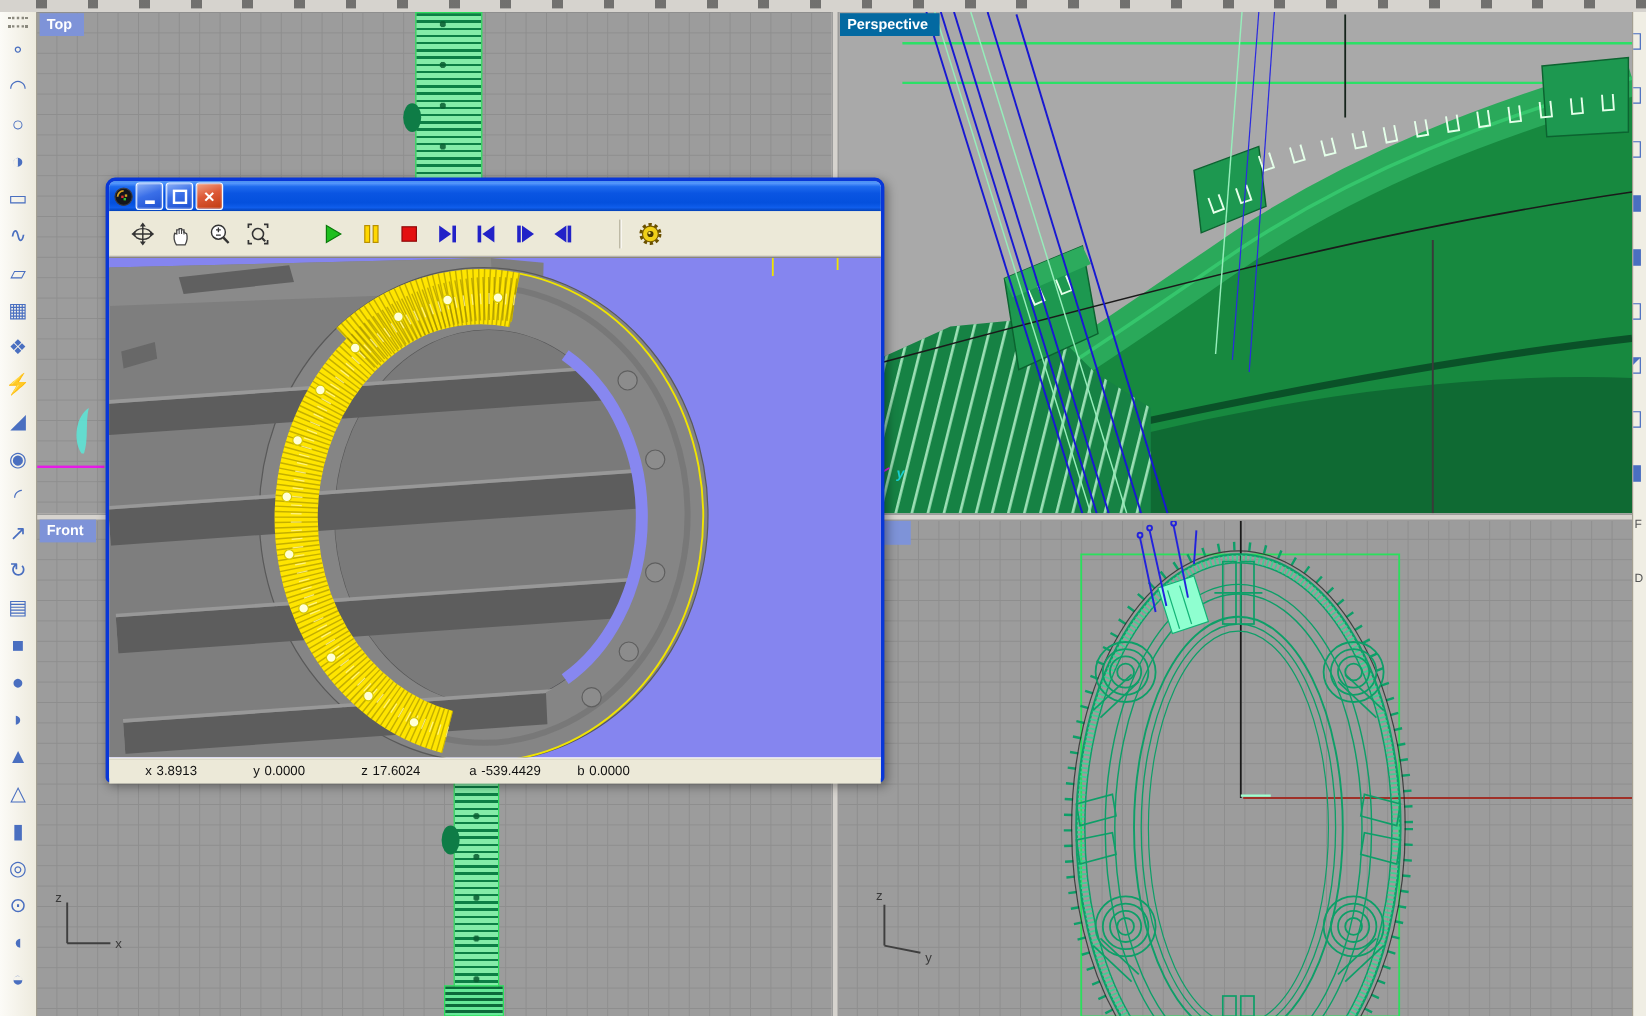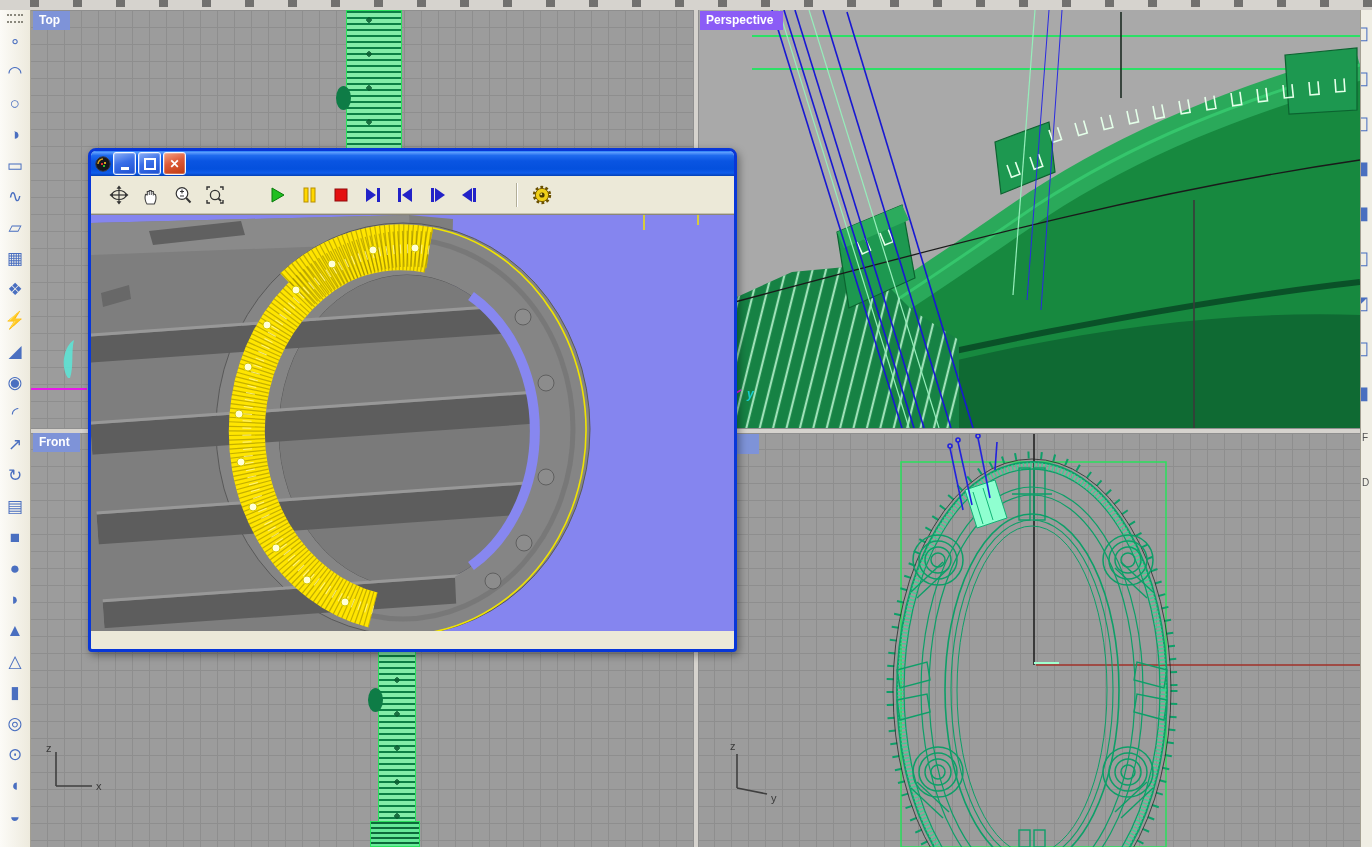--- a/index.html
+++ b/index.html
@@ -41,21 +41,21 @@
   .vp-front{left:0;top:422px;width:663px;height:415px;}
   .vp-right{left:667px;top:422px;width:663px;height:415px;}
   .divider-v{position:absolute;left:663px;top:0;width:4px;height:837px;background:#d6d3ce;
     border-left:1px solid #8f8f8f;border-right:1px solid #8f8f8f;z-index:2;}
   .divider-h{position:absolute;left:0;top:418px;width:1330px;height:4px;background:#d6d3ce;
     border-top:1px solid #8f8f8f;border-bottom:1px solid #8f8f8f;z-index:2;}
 
   .vplabel{position:absolute;left:3px;top:1px;z-index:3;color:#fff;
     font:bold 12px "Liberation Sans",sans-serif;padding:2px 10px 3px 6px;cursor:pointer;}
   .vplabel.inactive{background:#7e93d8;}
-  .vplabel.active{background:#8b5cf6;}
+  .vplabel.active{background:#0369a1;}
   .vplabel.sliver{left:6px;top:2px;width:40px;height:15px;}
 
   
   .band{position:absolute;border:1px solid #2ae05c;
     background:repeating-linear-gradient(180deg,#0d7f45 0 2px,#84eca8 2px 6px);}
   .band .squiggles{position:absolute;left:9px;top:0;width:26px;height:100%;
     background-image:radial-gradient(circle 6px at 13px 9px,rgba(8,92,48,.85) 42%,transparent 46%);
     background-size:26px 34px;background-repeat:repeat-y;}
   .blob{position:absolute;width:15px;height:24px;border-radius:50%;background:#0e7c46;}
   .band-foot{position:absolute;background:repeating-linear-gradient(180deg,#0c6a3a 0 2px,#66e898 2px 5px);
@@ -620,13 +620,25 @@
         <circle cx="148" cy="199" r="4"></circle>
           <circle cx="150" cy="247" r="4"></circle>
           <circle cx="162" cy="292" r="4"></circle>
         <circle cx="185" cy="333" r="4"></circle>
           <circle cx="216" cy="365" r="4"></circle>
           <circle cx="254" cy="387" r="4"></circle>
       </g>
     </svg>
   </div>
 
+  <div class="sim-status">
+
+      <span class="st"><span class="lab">x</span><span class="val">3.8913</span></span>
+
+      <span class="st"><span class="lab">y</span><span class="val">0.0000</span></span>
+
+      <span class="st"><span class="lab">z</span><span class="val">17.6024</span></span>
+
+      <span class="st"><span class="lab">a</span><span class="val">-539.4429</span></span>
+
+      <span class="st"><span class="lab">b</span><span class="val">0.0000</span></span>
+    </div>
 </div>
 
 </body></html>

